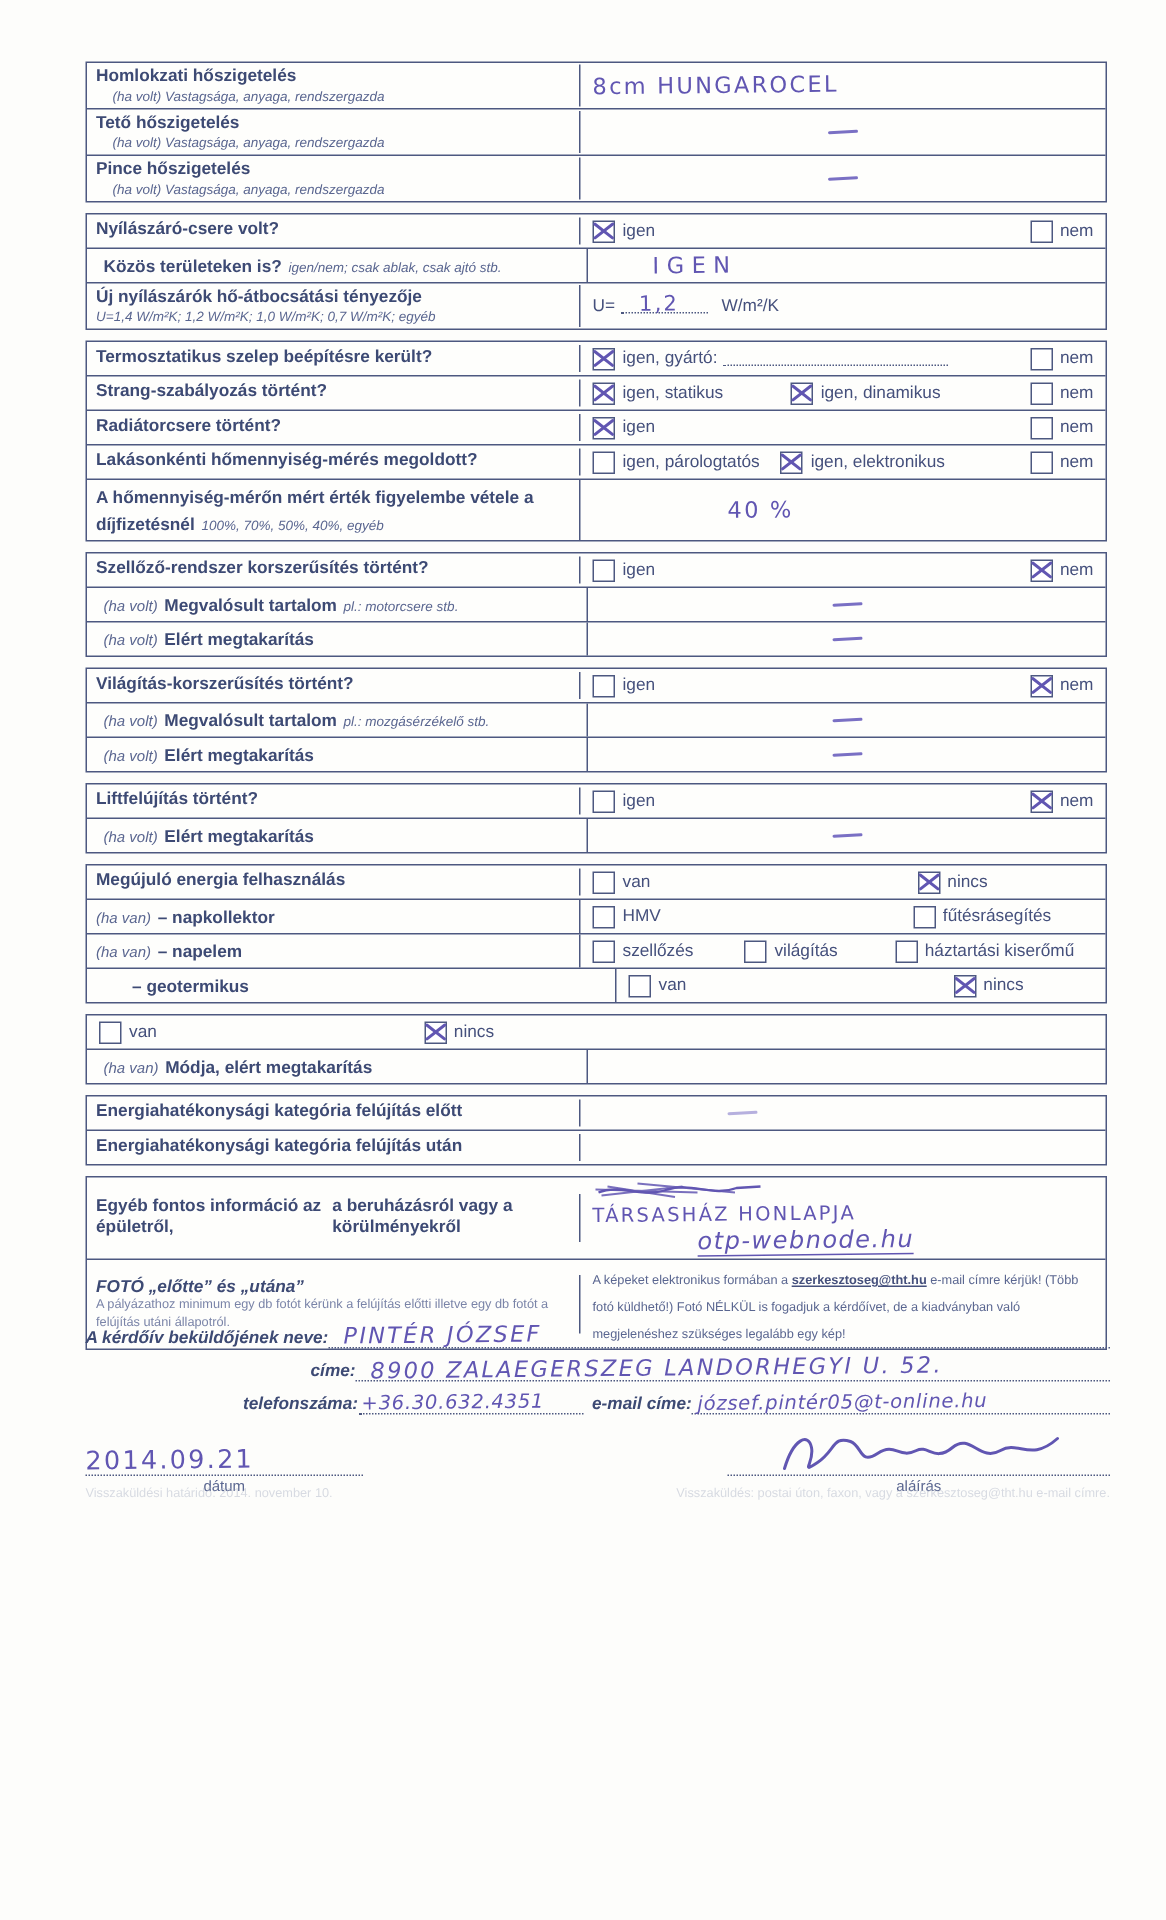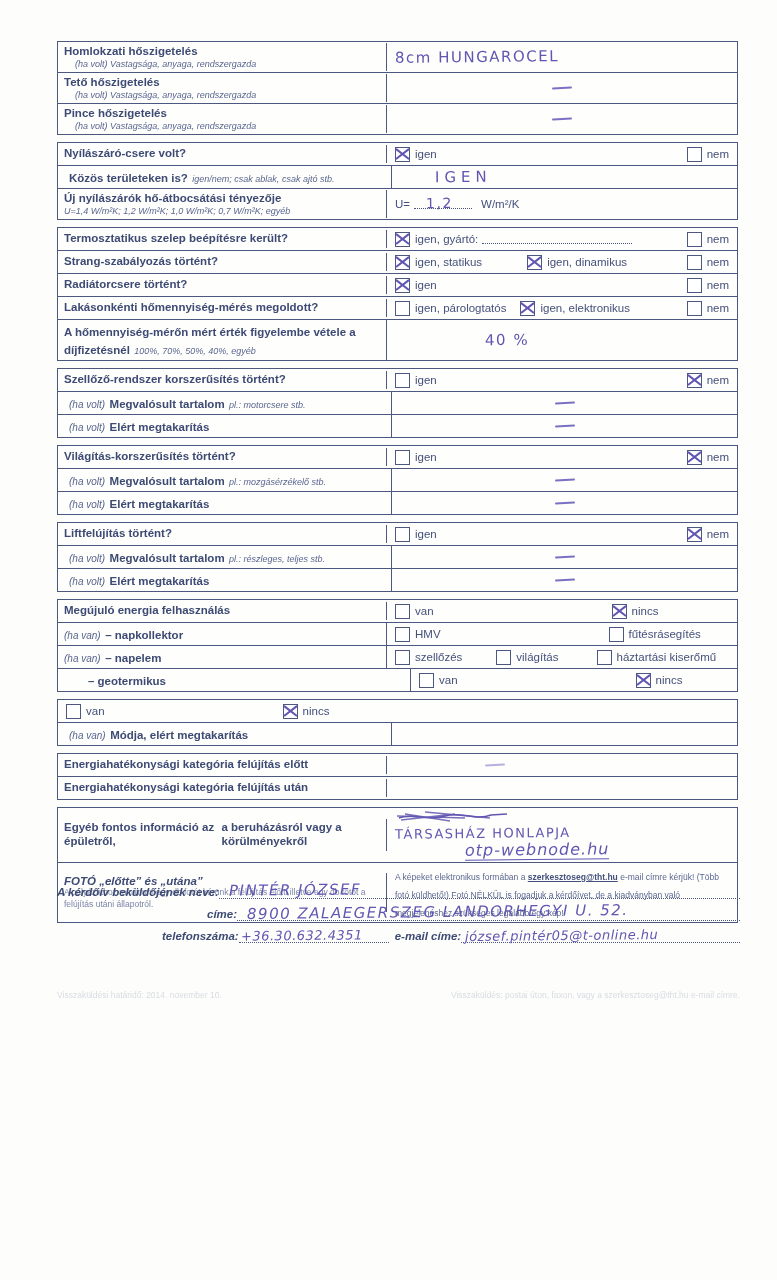--- a/index.html
+++ b/index.html
@@ -247,28 +247,20 @@
           </div>
       <div class="a">
         <span class="cb"></span>
         <span class="ol">igen</span>
         <span class="cb push checked"></span>
         <span class="ol">nem</span>
       </div>
     </div>
     <div class="r">
       <div class="l ind"><span class="pre">(ha volt)</span>
-        <span class="m">Megvalósult tartalom</span>
-        <span class="si">pl.: részleges, teljes stb.</span></div>
-      <div class="a">
-            <span class="dash center"></span>
-          </div>
-    </div>
-    <div class="r">
-      <div class="l ind"><span class="pre">(ha volt)</span>
         <span class="m">Elért megtakarítás</span></div>
       <div class="a">
             <span class="dash center"></span>
           </div>
     </div>
   </div>
 
   <div class="sec">
     <div class="r">
       <div class="l">
@@ -392,19 +384,35 @@
     <span class="sp" style="width:105px;"></span>
     <span class="clabel">telefonszáma:</span>
     <span class="fill" style="flex:0 0 150px;">
           <span class="hand" style="font-size:13px;letter-spacing:0.5px;left:2px;">+36.30.632.4351</span>
         </span>
     <span class="clabel" style="margin-left:6px;">e-mail címe:</span>
     <span class="fill">
           <span class="hand" style="font-size:13px;letter-spacing:0.5px;left:4px;">józsef.pintér05@t-online.hu</span>
         </span>
   </div>
+  <div style="display:flex;justify-content:space-between;margin-top:16px;">
+    <div style="width:185px;">
+      <div class="fill" style="height:24px;">
+            <span class="hand big" style="font-size:17px;left:0;">2014.09.21</span>
+          </div>
+      <div class="under">dátum</div>
+    </div>
+    <div style="width:255px;">
+      <div class="fill" style="height:24px;">
+        <svg width="200" height="46" viewBox="0 0 200 46" style="position:absolute;left:30px;bottom:-8px;">
+          <path d="M8,34 C14,14 24,10 26,20 C28,30 18,38 30,30 C42,22 40,12 52,16 C60,19 58,32 70,24 C82,16 84,28 96,22 C104,18 108,30 120,20 C132,10 138,30 152,22 C164,15 172,30 190,14" stroke="#6156b2" stroke-width="2" fill="none" stroke-linecap="round"></path>
+        </svg>
+      </div>
+      <div class="under">aláírás</div>
+    </div>
+  </div>
 </div>
 
 <div class="fine">
   <span>Visszaküldési határidő: 2014. november 10.</span>
   <span>Visszaküldés: postai úton, faxon, vagy a szerkesztoseg@tht.hu e-mail címre.</span>
 </div>
 </div>
 
 </body></html>

